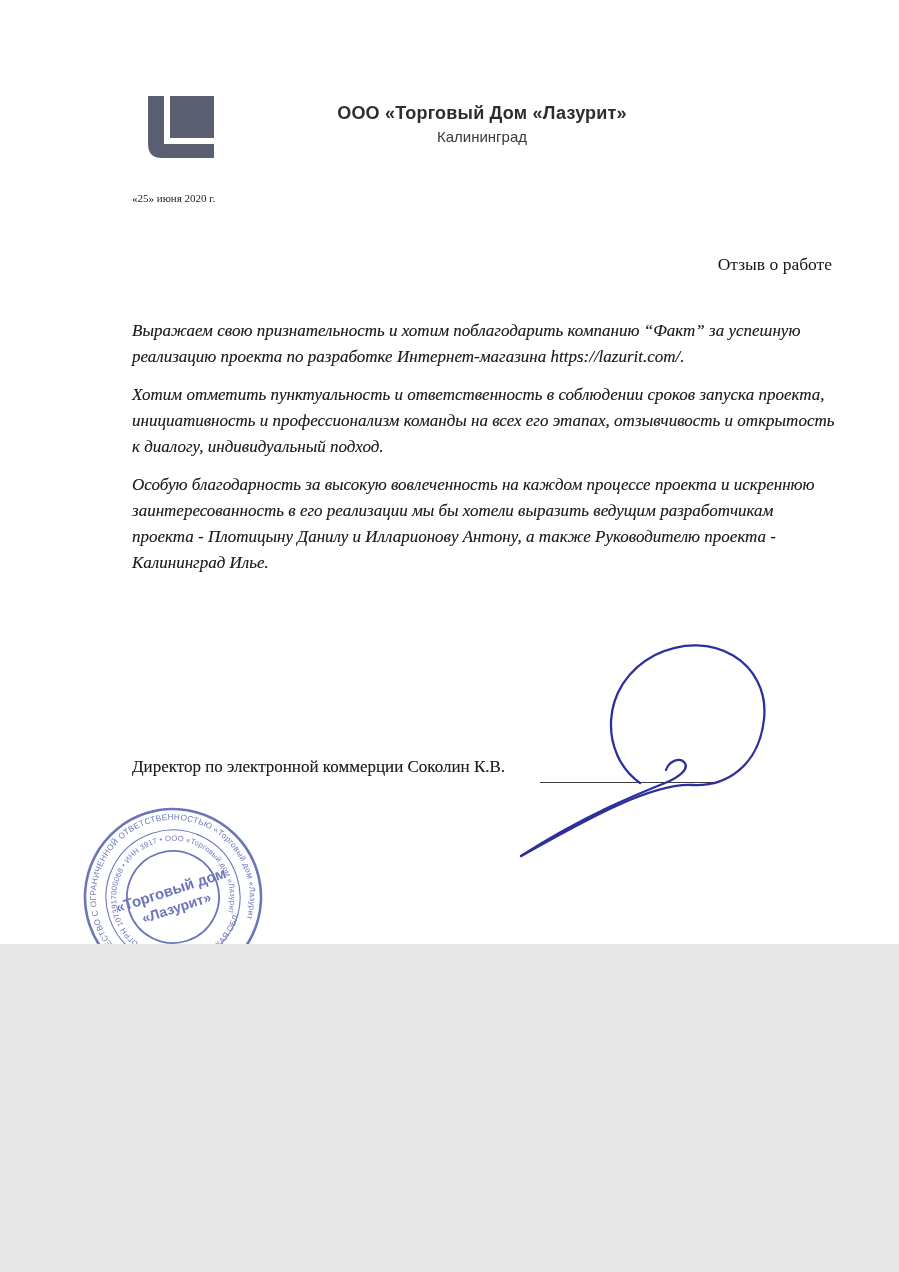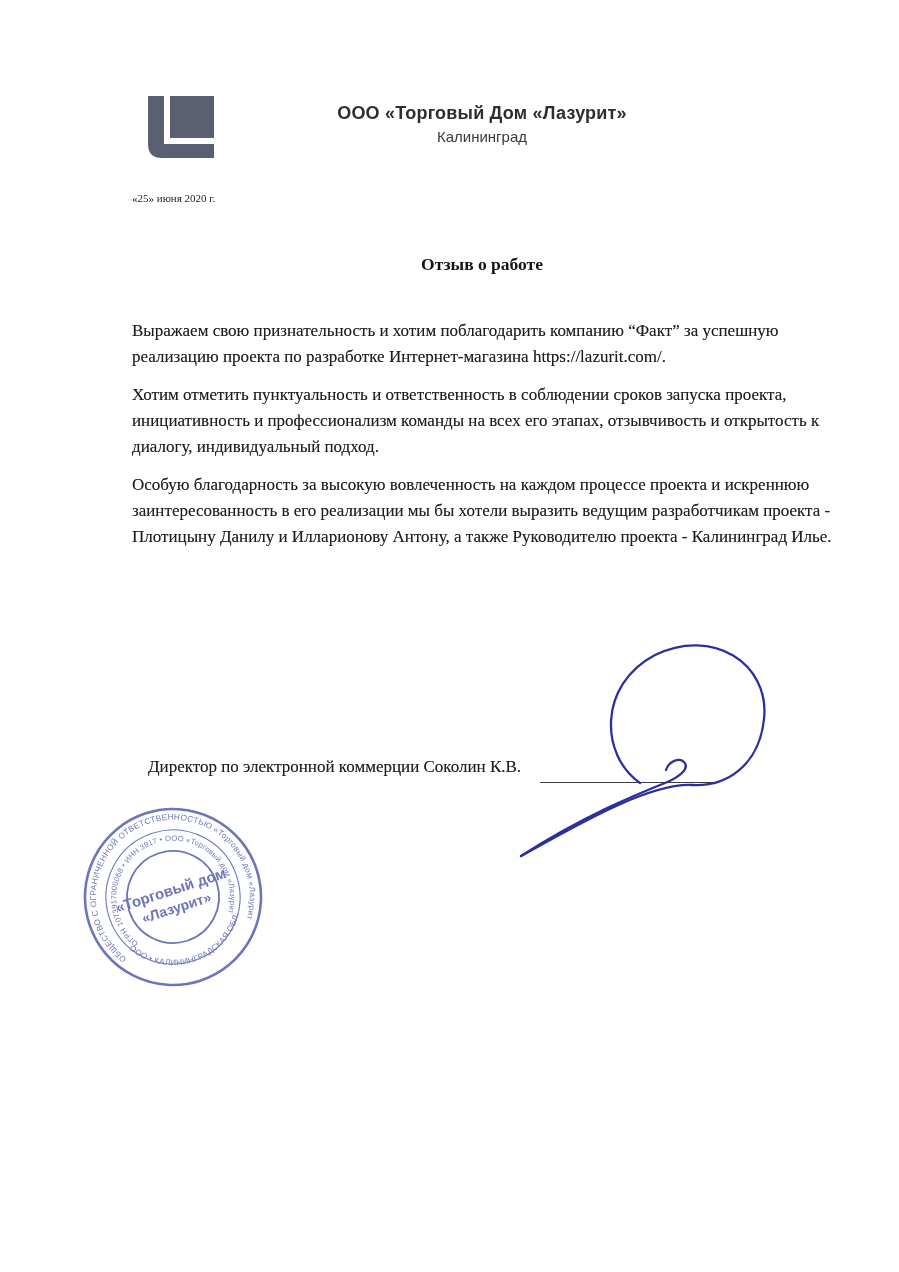--- a/index.html
+++ b/index.html
@@ -1,18 +1,18 @@
 <!DOCTYPE html>
 <html lang="ru"><head>
 <meta charset="utf-8">
 <style>
   html,body{margin:0;padding:0;background:#e8e8e8;}
   .page{
     position:relative;
-    width:899px;height:1272px;
+    width:899px;height:944px;
     margin:0 auto;
     background:#ffffff;
     overflow:hidden;
     font-family:"Liberation Serif", serif;
     color:#1d1d1f;
   }
   
   .logo{position:absolute;left:146px;top:96px;width:68px;height:64px;}
   .letterhead{
     position:absolute;left:132px;top:103px;width:700px;
@@ -24,33 +24,32 @@
   }
   .city{
     font-size:15px;color:#3a3a3d;margin-top:4px;
   }
   .date-line{
     position:absolute;left:132px;top:192px;
     font-size:11px;color:#1d1d1f;
   }
   .title{
     position:absolute;left:132px;top:254px;width:700px;
-    text-align:center;font-size:17.5px;font-weight:bold;color:#141416;
+    text-align:right;font-size:17.5px;font-weight:normal;color:#141416;
   }
   .bodytext{
     position:absolute;left:132px;top:318px;width:703px;
     font-size:17px;line-height:26px;
     text-shadow:0 0 .4px rgba(20,20,20,.45);
   }
-  .bodytext p{margin:0 0 12px 0;}
+  .bodytext p{margin:0 0 12px 0;font-style:italic;}
   .sig-row{
     position:absolute;left:132px;top:757px;
     font-size:17px;color:#1d1d1f;
     text-shadow:0 0 .4px rgba(20,20,20,.45);
-    margin-left:16px;
   }
   .sig-underline{
     position:absolute;left:540px;top:782px;width:174px;height:0;
     border-top:1.6px solid #3c3c3e;
   }
   .signature-svg{
     position:absolute;left:500px;top:633px;width:300px;height:235px;
   }
   .stamp-svg{
     position:absolute;left:73px;top:797px;width:200px;height:200px;

